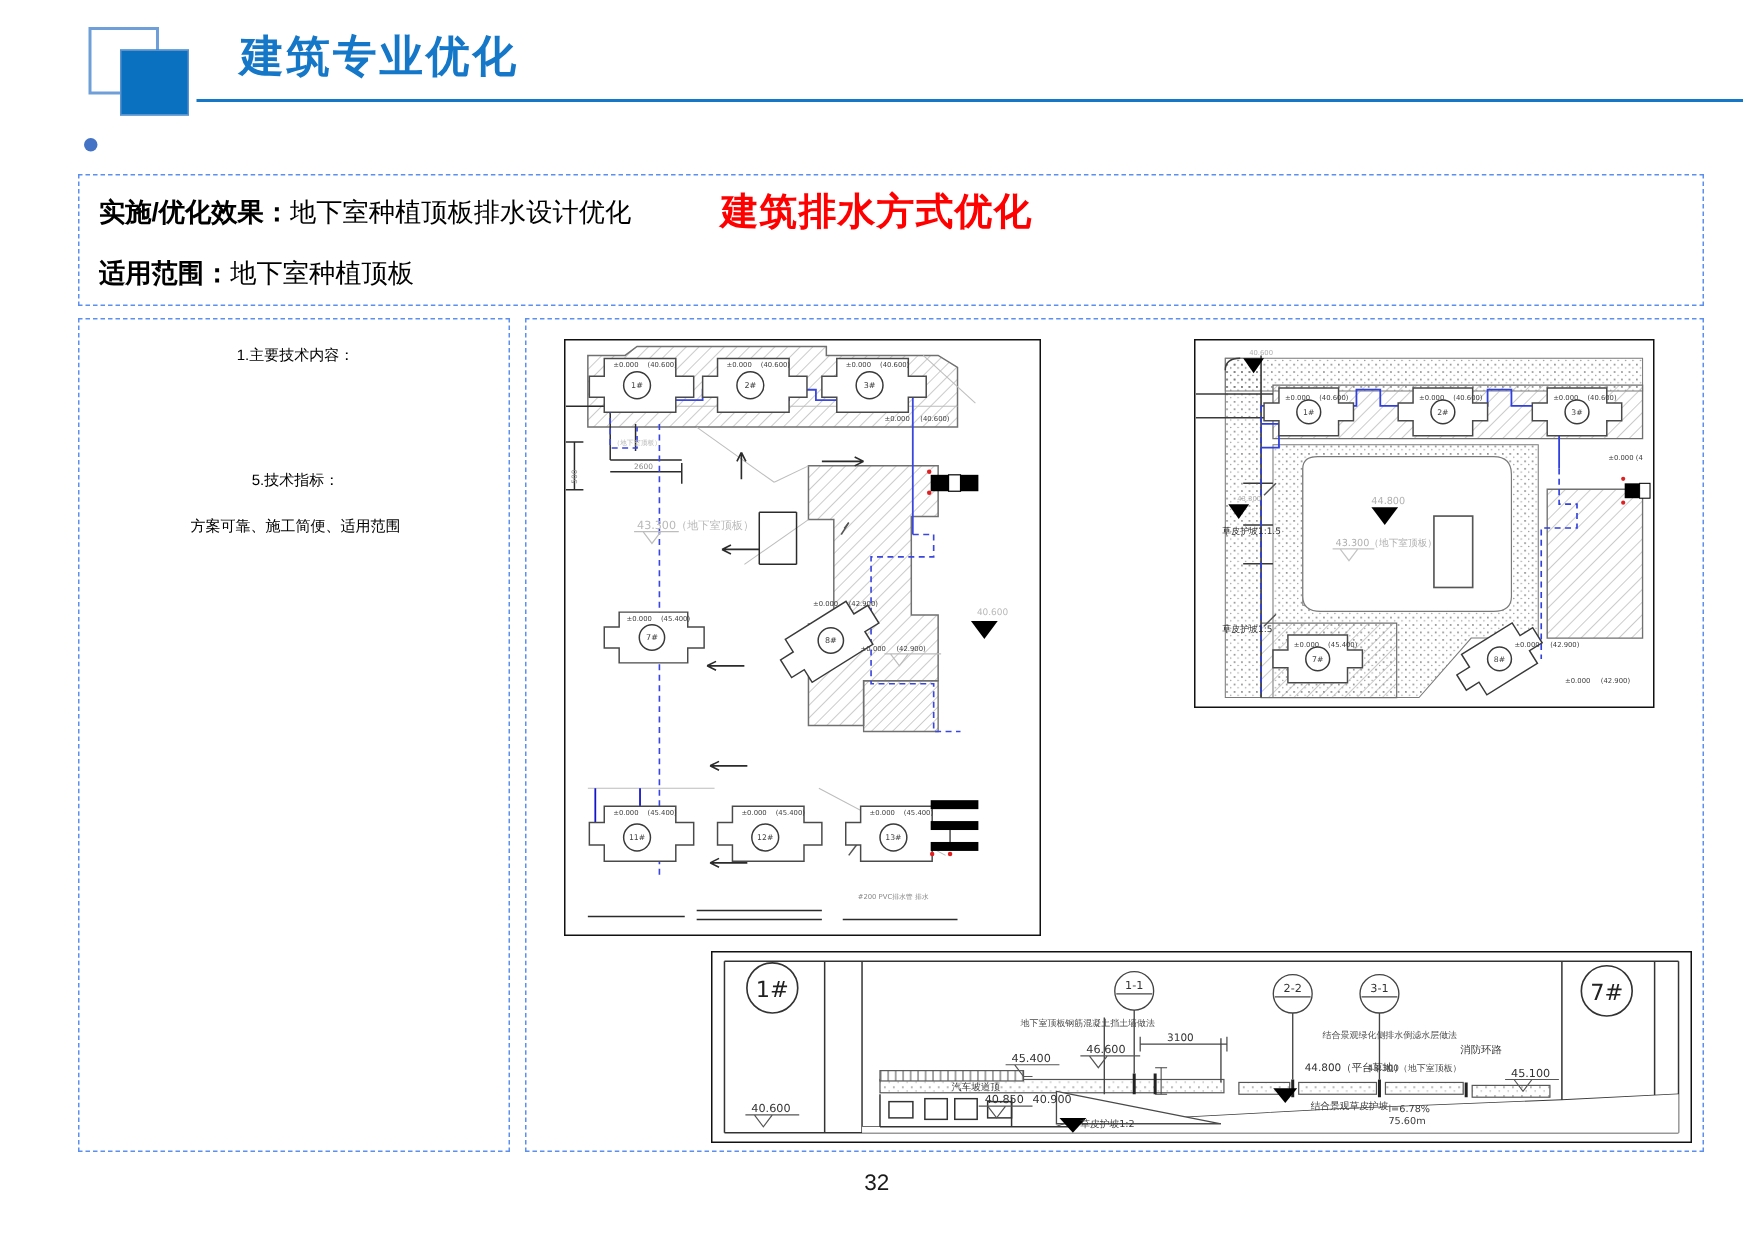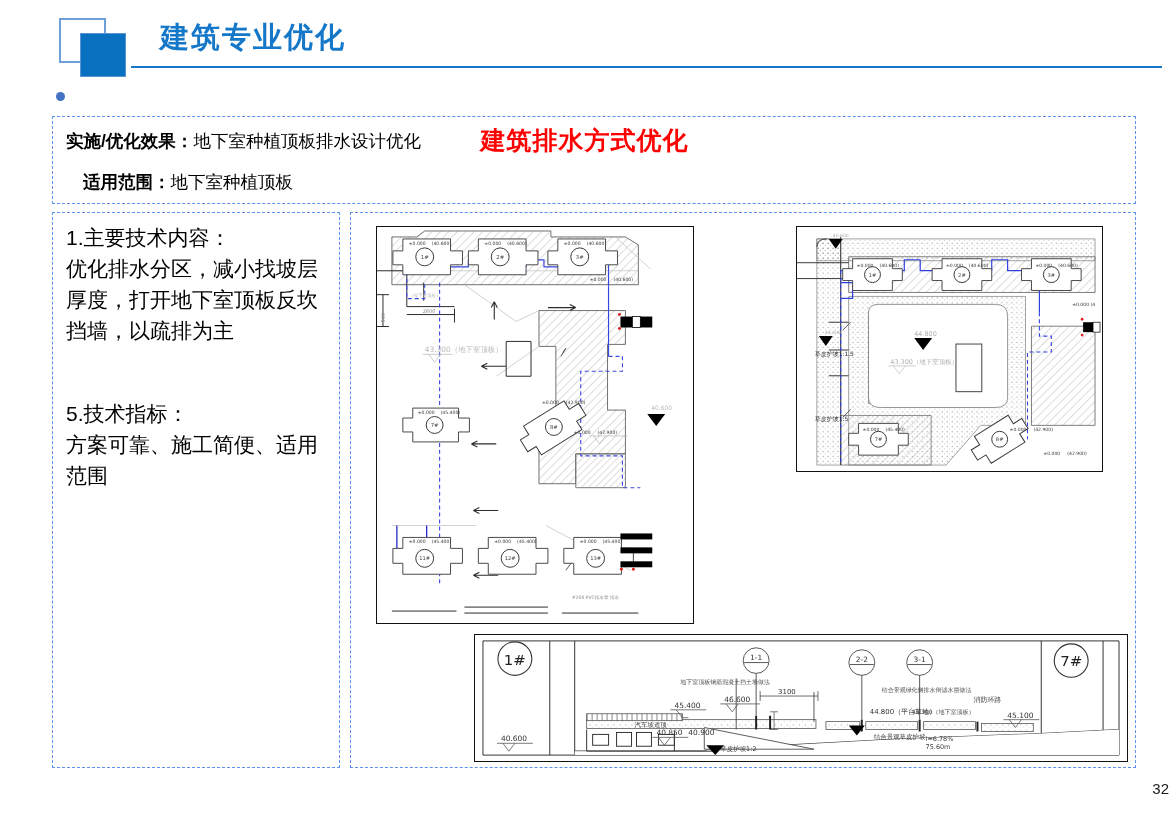--- a/index.html
+++ b/index.html
@@ -86,40 +86,41 @@
 
   
   .info-line {
     position: absolute;
     font-size: 17.5px;
     color: #000000;
     white-space: nowrap;
   }
   .info-line b { font-weight: bold; }
   #info-line-1 { left: 66px; top: 129px; }
-  #info-line-2 { left: 66px; top: 170px; margin-left: 17px; }
+  #info-line-2 { left: 66px; top: 170px; }
 
   
   #left-text {
     position: absolute;
     left: 66px; top: 222px;
     width: 262px;
-    font-size: 21px;
+    font-size: 10px;
     color: #000;
     line-height: 31px;
+    text-align: center;
   }
   #left-text .blk { margin: 0 0 0 0; }
   #left-text .gap { height: 52px; }
 
   
   #page-number {
     position: absolute;
     left: 0; top: 780px;
     width: 1169px;
-    text-align: right;
+    text-align: center;
     font-size: 15px;
     color: #1a1a1a;
   }
 
   
   .cad {
     position: absolute;
     background: #ffffff;
     border: 1.2px solid #111;
     box-sizing: border-box;
@@ -148,21 +149,20 @@
 <div class="info-line" id="info-line-1">
   <b>实施/优化效果：</b><span>地下室种植顶板排水设计优化</span>
 </div>
 <div class="info-line" id="info-line-2">
   <b>适用范围：</b><span>地下室种植顶板</span>
 </div>
 
 <div class="dashed-box" id="left-box"></div>
 <div id="left-text">
   <div class="blk">1.主要技术内容：</div>
-  <div class="blk">优化排水分区，减小找坡层厚度，打开地下室顶板反坎挡墙，以疏排为主</div>
   <div class="gap"></div>
   <div class="blk">5.技术指标：</div>
   <div class="blk"> 方案可靠、施工简便、适用范围</div>
 </div>
 
 <div class="dashed-box" id="right-box"></div>
 
 <div class="cad" id="cad-plan-left">
 <svg viewBox="0 0 318 398" preserveAspectRatio="none">
   <defs>

